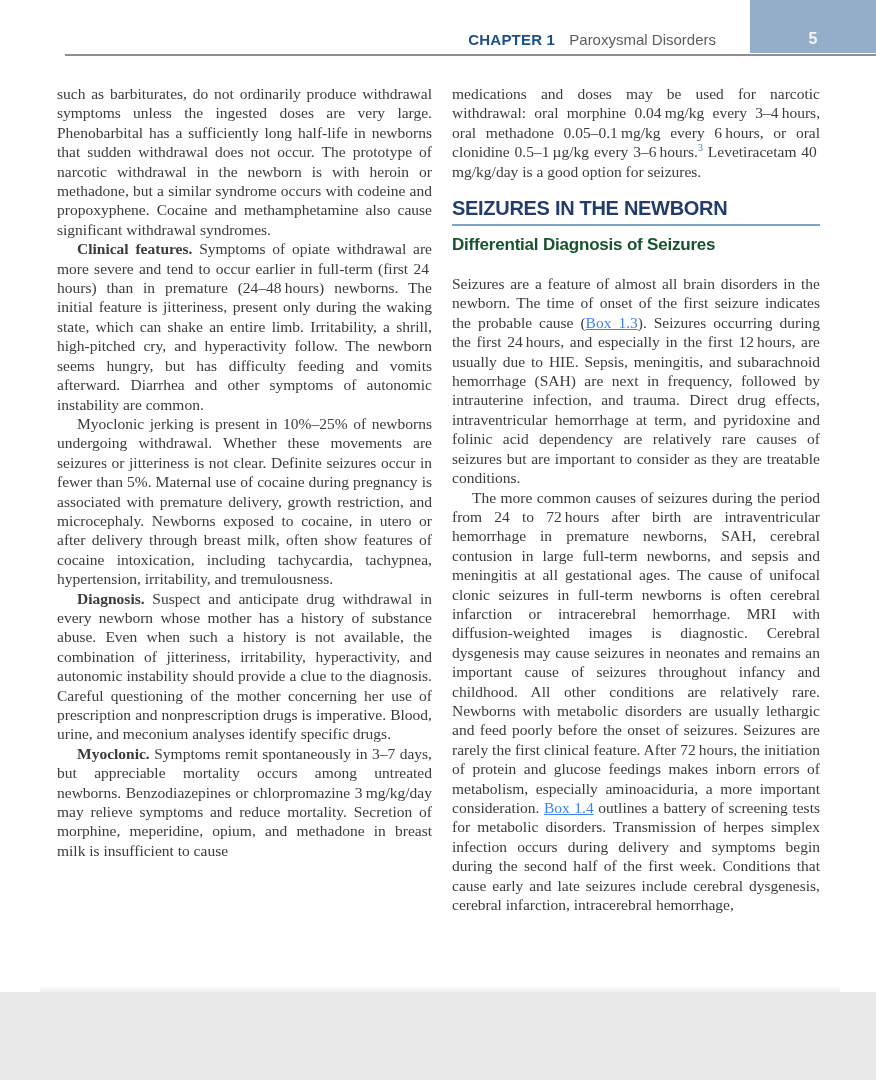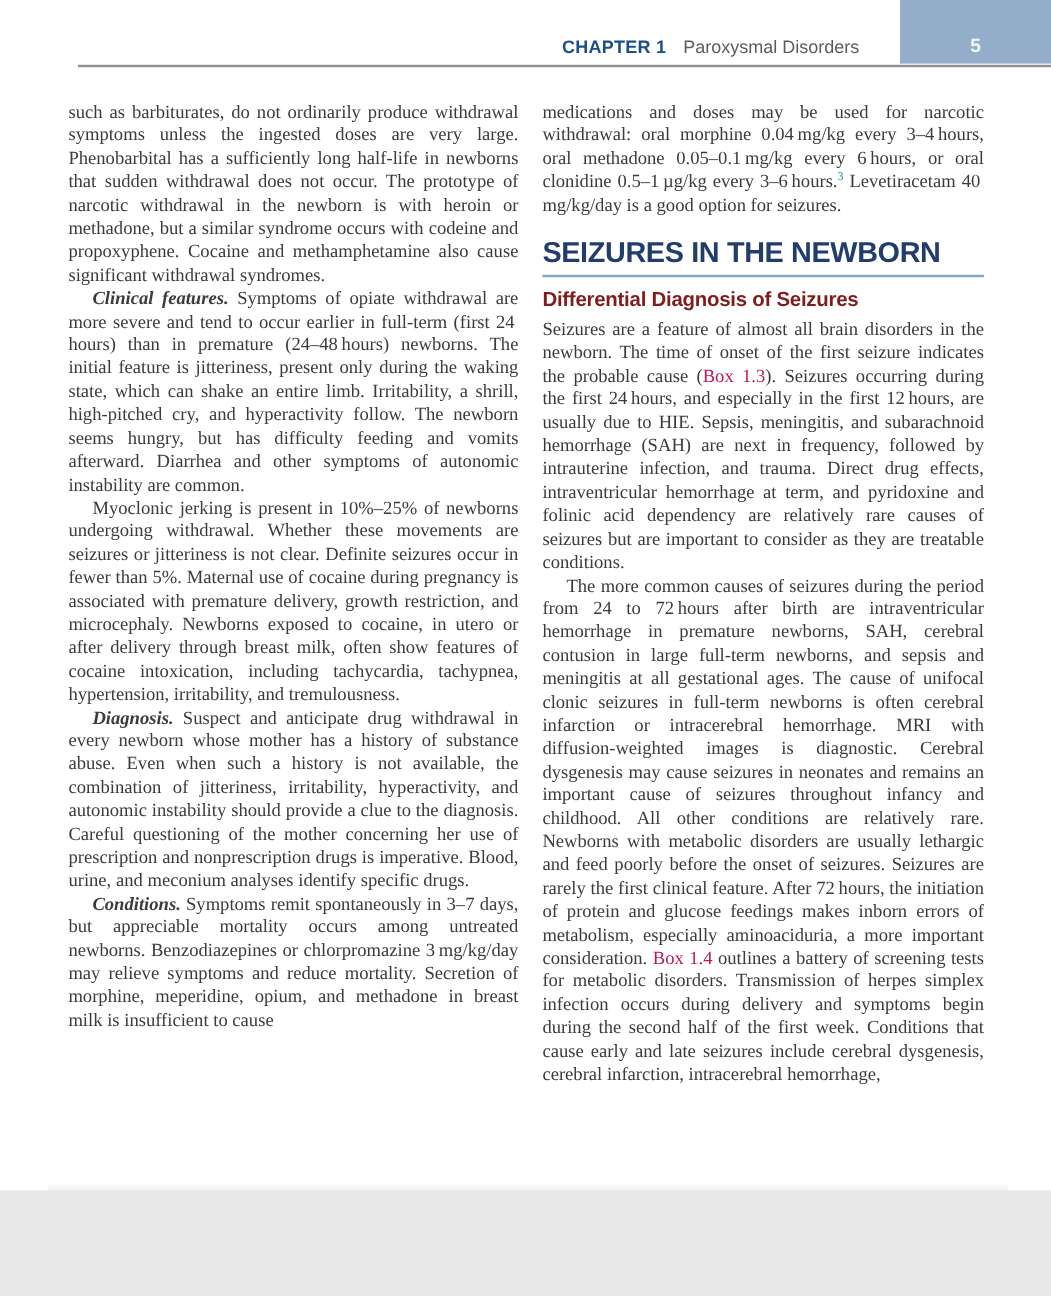--- a/index.html
+++ b/index.html
@@ -35,34 +35,34 @@
     position:absolute; top:84px; left:57px; width:763px;
     display:flex; gap:20px;justify-content:flex-end;
   }
   .col { width:375px; }
   .col.right { width:368px; }
   .body-p {
     font-size:15.5px; line-height:19.4px; color:#3b3b3b;
     text-align:justify; hyphens:auto; -webkit-hyphens:auto;
   }
   .body-p.indent { text-indent:20px; }
-  .lead { font-weight:bold; font-style:italic; }
-  .boxlink { color:#be185d; cursor:pointer; }
+  .lead { font-weight:bold; }
+  .boxlink { color:#3b82f6; cursor:pointer;text-decoration:underline; }
   .suplink { color:#3880a3; font-size:10px; vertical-align:super; line-height:0; }
   .sec-h {
     margin-top:16px;
     font-family:"Liberation Sans","DejaVu Sans",sans-serif;
-    font-size:24px; font-weight:bold; letter-spacing:-0.3px;
+    font-size:20px; font-weight:bold; letter-spacing:-0.3px;
     color:#223c6b;
   }
   .sec-rule { height:2px; background:#7ba3cc; margin-top:4px; margin-bottom:9px; }
   .sub-h {
     font-family:"Liberation Sans","DejaVu Sans",sans-serif;
     font-size:17px; font-weight:bold; letter-spacing:-0.2px;
-    color:#7f1d1d; margin-bottom:5px;
+    color:#14532d; margin-bottom:19px;
   }
 
   
   .scan-shadow {
     position:absolute; top:985px; left:40px; width:800px; height:16px;
     background:linear-gradient(to bottom,
       rgba(120,120,120,0) 0%, rgba(120,120,120,0.16) 65%, rgba(120,120,120,0.03) 100%);
     pointer-events:none;
   }
 
@@ -108,21 +108,21 @@
   <div class="page-badge">
     <span>5</span>
   </div>
 
   <div class="columns">
     <div class="col left" id="col-left">
         <p class="body-p"><span>such as barbiturates, do not ordinarily produce withdrawal symptoms unless the ingested doses are very large. Phenobarbital has a sufficiently long half-life in newborns that sudden withdrawal does not occur. The prototype of narcotic withdrawal in the newborn is with heroin or methadone, but a similar syndrome occurs with codeine and propoxyphene. Cocaine and methamphetamine also cause significant withdrawal syndromes.</span></p>
         <p class="body-p indent"><span class="lead">Clinical features.</span><span> Symptoms of opiate withdrawal are more severe and tend to occur earlier in full-term (first 24 hours) than in premature (24–48 hours) newborns. The initial feature is jitteriness, present only during the waking state, which can shake an entire limb. Irritability, a shrill, high-pitched cry, and hyperactivity follow. The newborn seems hungry, but has difficulty feeding and vomits afterward. Diarrhea and other symptoms of autonomic instability are common.</span></p>
         <p class="body-p indent"><span>Myoclonic jerking is present in 10%–25% of newborns undergoing withdrawal. Whether these movements are seizures or jitteriness is not clear. Definite seizures occur in fewer than 5%. Maternal use of cocaine during pregnancy is associated with premature delivery, growth restriction, and microcephaly. Newborns exposed to cocaine, in utero or after delivery through breast milk, often show features of cocaine intoxication, including tachycardia, tachypnea, hypertension, irritability, and tremulousness.</span></p>
         <p class="body-p indent"><span class="lead">Diagnosis.</span><span> Suspect and anticipate drug withdrawal in every newborn whose mother has a history of substance abuse. Even when such a history is not available, the combination of jitteriness, irritability, hyperactivity, and autonomic instability should provide a clue to the diagnosis. Careful questioning of the mother concerning her use of prescription and nonprescription drugs is imperative. Blood, urine, and meconium analyses identify specific drugs.</span></p>
-        <p class="body-p indent"><span class="lead">Conditions.</span><span> Symptoms remit spontaneously in 3–7 days, but appreciable mortality occurs among untreated newborns. Benzodiazepines or chlorpromazine 3 mg/kg/day may relieve symptoms and reduce mortality. Secretion of morphine, meperidine, opium, and methadone in breast milk is insufficient to cause</span></p>
+        <p class="body-p indent"><span class="lead">Myoclonic.</span><span> Symptoms remit spontaneously in 3–7 days, but appreciable mortality occurs among untreated newborns. Benzodiazepines or chlorpromazine 3 mg/kg/day may relieve symptoms and reduce mortality. Secretion of morphine, meperidine, opium, and methadone in breast milk is insufficient to cause</span></p>
       </div>
     <div class="col right" id="col-right">
         <p class="body-p"><span>medications and doses may be used for narcotic withdrawal: oral morphine 0.04 mg/kg every 3–4 hours, oral methadone 0.05–0.1 mg/kg every 6 hours, or oral clonidine 0.5–1 µg/kg every 3–6 hours.</span><span class="suplink">3</span><span> Levetiracetam 40 mg/kg/day is a good option for seizures.</span></p>
         <h2 class="sec-h">SEIZURES IN THE NEWBORN</h2>
         <div class="sec-rule"></div>
         <h3 class="sub-h">Differential Diagnosis of Seizures</h3>
         <p class="body-p"><span>Seizures are a feature of almost all brain disorders in the newborn. The time of onset of the first seizure indicates the probable cause (</span><span class="boxlink">Box 1.3</span><span>). Seizures occurring during the first 24 hours, and especially in the first 12 hours, are usually due to HIE. Sepsis, meningitis, and subarachnoid hemorrhage (SAH) are next in frequency, followed by intrauterine infection, and trauma. Direct drug effects, intraventricular hemorrhage at term, and pyridoxine and folinic acid dependency are relatively rare causes of seizures but are important to consider as they are treatable conditions.</span></p>
         <p class="body-p indent"><span>The more common causes of seizures during the period from 24 to 72 hours after birth are intraventricular hemorrhage in premature newborns, SAH, cerebral contusion in large full-term newborns, and sepsis and meningitis at all gestational ages. The cause of unifocal clonic seizures in full-term newborns is often cerebral infarction or intracerebral hemorrhage. MRI with diffusion-weighted images is diagnostic. Cerebral dysgenesis may cause seizures in neonates and remains an important cause of seizures throughout infancy and childhood. All other conditions are relatively rare. Newborns with metabolic disorders are usually lethargic and feed poorly before the onset of seizures. Seizures are rarely the first clinical feature. After 72 hours, the initiation of protein and glucose feedings makes inborn errors of metabolism, especially aminoaciduria, a more important consideration. </span><span class="boxlink">Box 1.4</span><span> outlines a battery of screening tests for metabolic disorders. Transmission of herpes simplex infection occurs during delivery and symptoms begin during the second half of the first week. Conditions that cause early and late seizures include cerebral dysgenesis, cerebral infarction, intracerebral hemorrhage,</span></p>
       </div>
   </div>

